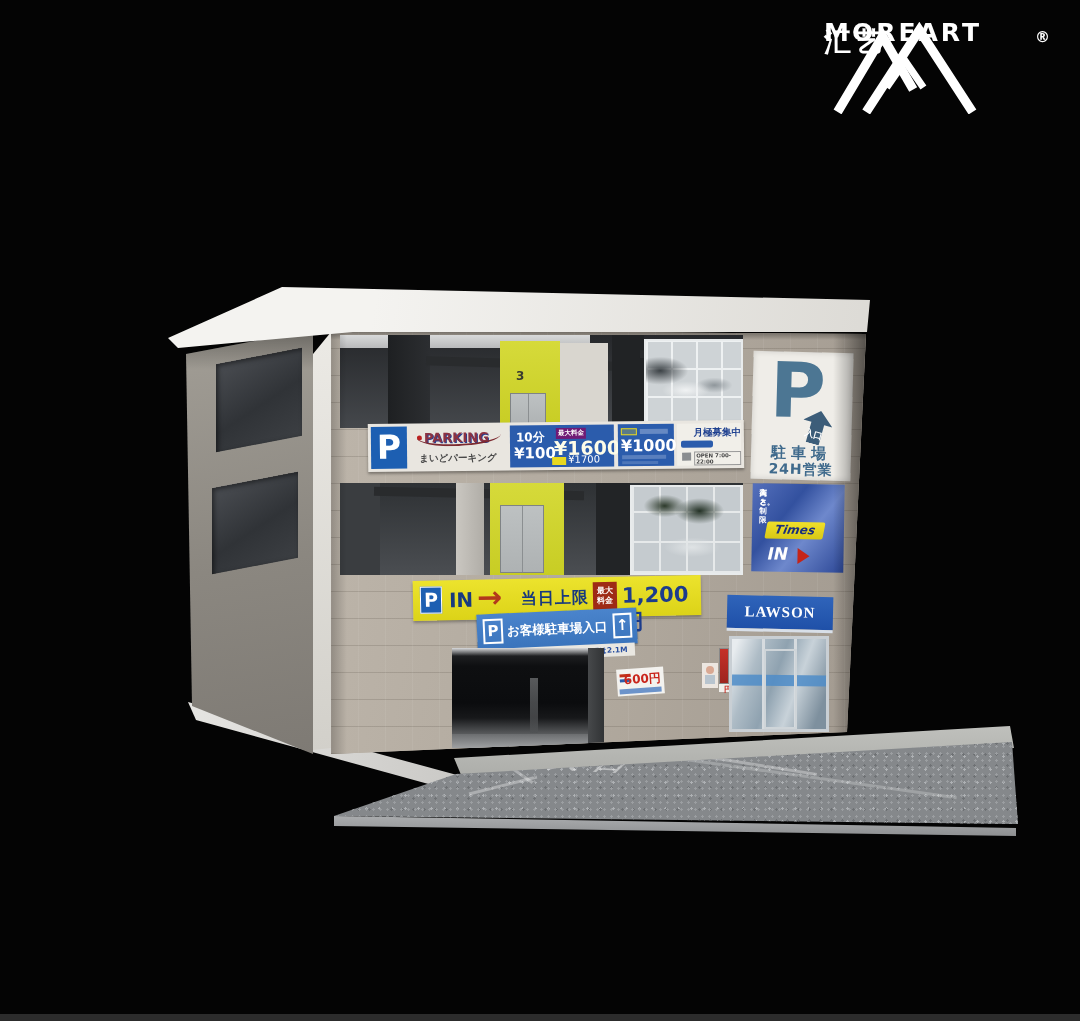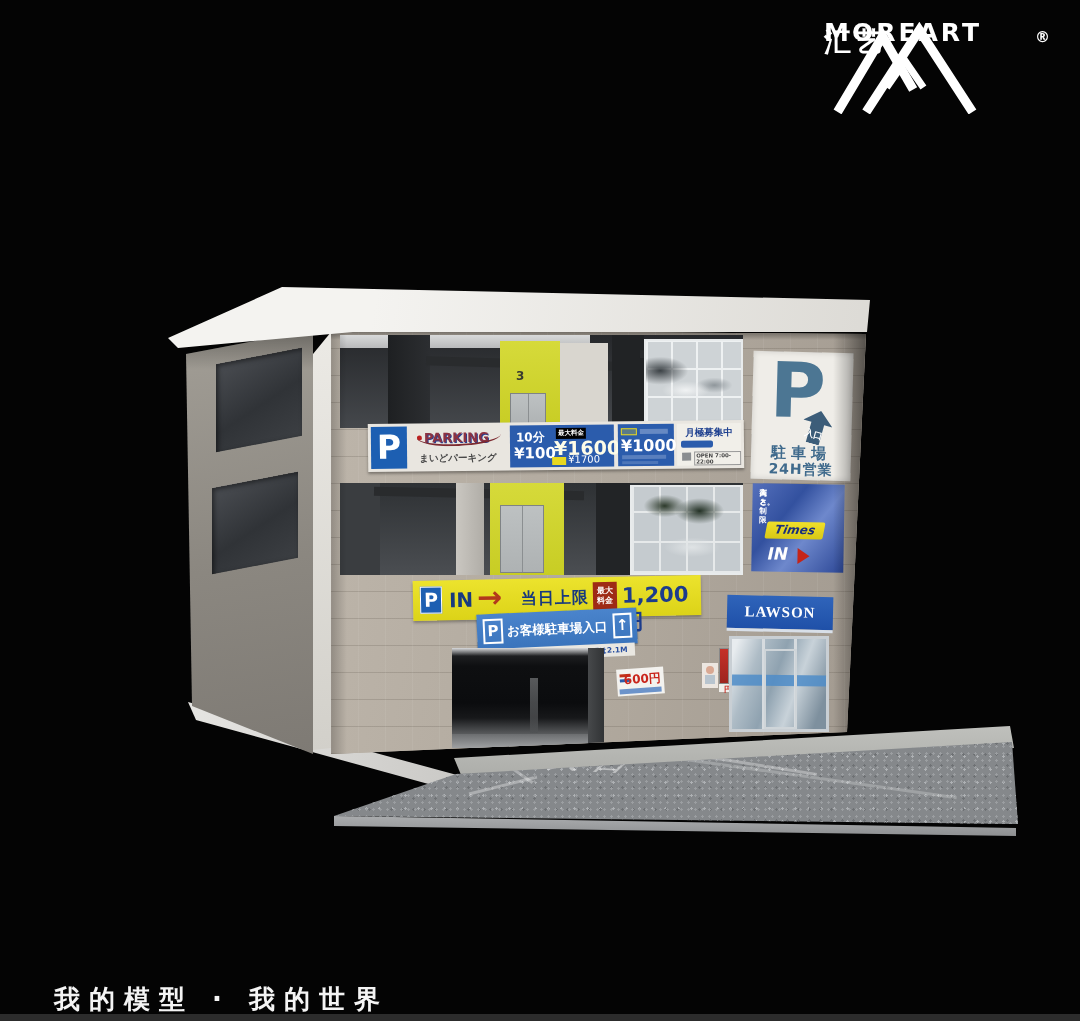--- a/index.html
+++ b/index.html
@@ -113,32 +113,32 @@
   .sb-dot{left:8px;top:9px;width:5px;height:5px;border-radius:50%;background:#b22;}
   .sb-parking-title{left:15px;top:4px;font-size:13px;font-weight:800;
     color:#8c3242;text-shadow:1px 1px 0 #2a3f90;letter-spacing:0;}
   .sb-swoosh{left:8px;top:6px;width:84px;height:14px;border-bottom:2px solid #7c2a30;
     border-radius:0 0 50% 50% / 0 0 10px 10px;transform:rotate(-2deg);}
   .sb-parking-sub{left:10px;top:26px;font-size:9.5px;font-weight:700;color:#4a4a4a;}
   .sb-blue{background:#2b5cac;color:#fff;top:3px;height:42px;}
   .sb-rate1{left:142px;width:104px;}
   .r1-dur{left:6px;top:4px;font-size:12px;font-weight:700;}
   .r1-p100{left:4px;top:19px;font-size:15px;font-weight:800;}
-  .r1-tag{left:46px;top:3px;background:#000000;font-size:6.5px;font-weight:700;padding:1px 2px;}
+  .r1-tag{left:46px;top:3px;background:#701a75;font-size:6.5px;font-weight:700;padding:1px 2px;}
   .r1-big{left:44px;top:12px;font-size:19px;font-weight:800;color:#fdfce8;}
   .r1-alt-tag{left:42px;top:32px;width:14px;height:8px;background:#e8d820;}
   .r1-alt{left:58px;top:29px;font-size:10px;font-weight:400;}
   .sb-rate2{left:250px;width:56px;}
   .r2-tag{left:3px;top:4px;width:16px;height:7px;border:1px solid #e8d820;background:rgba(232,216,32,.25);}
   .r2-f1{left:22px;top:5px;width:28px;height:5px;background:rgba(255,255,255,.28);}
   .r2-big{left:3px;top:12px;font-size:16px;font-weight:800;}
   .r2-f2{left:4px;top:31px;width:44px;height:4px;background:rgba(255,255,255,.22);}
   .r2-f3{left:4px;top:37px;width:36px;height:3px;background:rgba(255,255,255,.16);}
   .sb-monthly{left:309px;top:3px;width:64px;height:42px;background:#f1efe9;}
-  .m-title{left:0;right:0;top:3px;text-align:center;font-size:9.5px;font-weight:800;color:#1d3f8f;}
+  .m-title{left:0;right:0;top:3px;text-align:right;font-size:9.5px;font-weight:800;color:#1d3f8f;}
   .m-bar{left:4px;top:17px;width:32px;height:7px;background:#2b5cac;border-radius:2px;}
   .m-sq{left:5px;top:29px;width:9px;height:8px;background:#8a8d90;}
   .m-open{left:17px;top:28px;font-size:5.5px;font-weight:700;color:#444;border:1px solid #999;padding:0 1px;}
 
   
   #banner{left:82px;top:248px;width:288px;height:40px;transform:rotate(-1.2deg);
     background:linear-gradient(#ece32d,#dcd318);box-shadow:0 2px 3px rgba(0,0,0,.3);}
   .bn-p{left:7px;top:6px;width:22px;height:27px;background:#1d5fb2;border:1px solid #fff;
     color:#fff;font-size:19px;font-weight:800;line-height:25px;text-align:center;}
   .bn-in{left:36px;top:8px;color:#17397f;font-size:20px;font-weight:800;}
@@ -395,16 +395,15 @@
       </div>
       <div class="lwsn-machine"></div>
     </div>
 
     <div class="f-shade-left"></div>
     <div class="f-shade-right"></div>
   </div>
 
   <div id="roof"></div>
 
-  <div id="slogan">我的模型 · 我的世界</div>
   <div id="bottom-line"></div>
 
 </div>
 
 </body></html>

